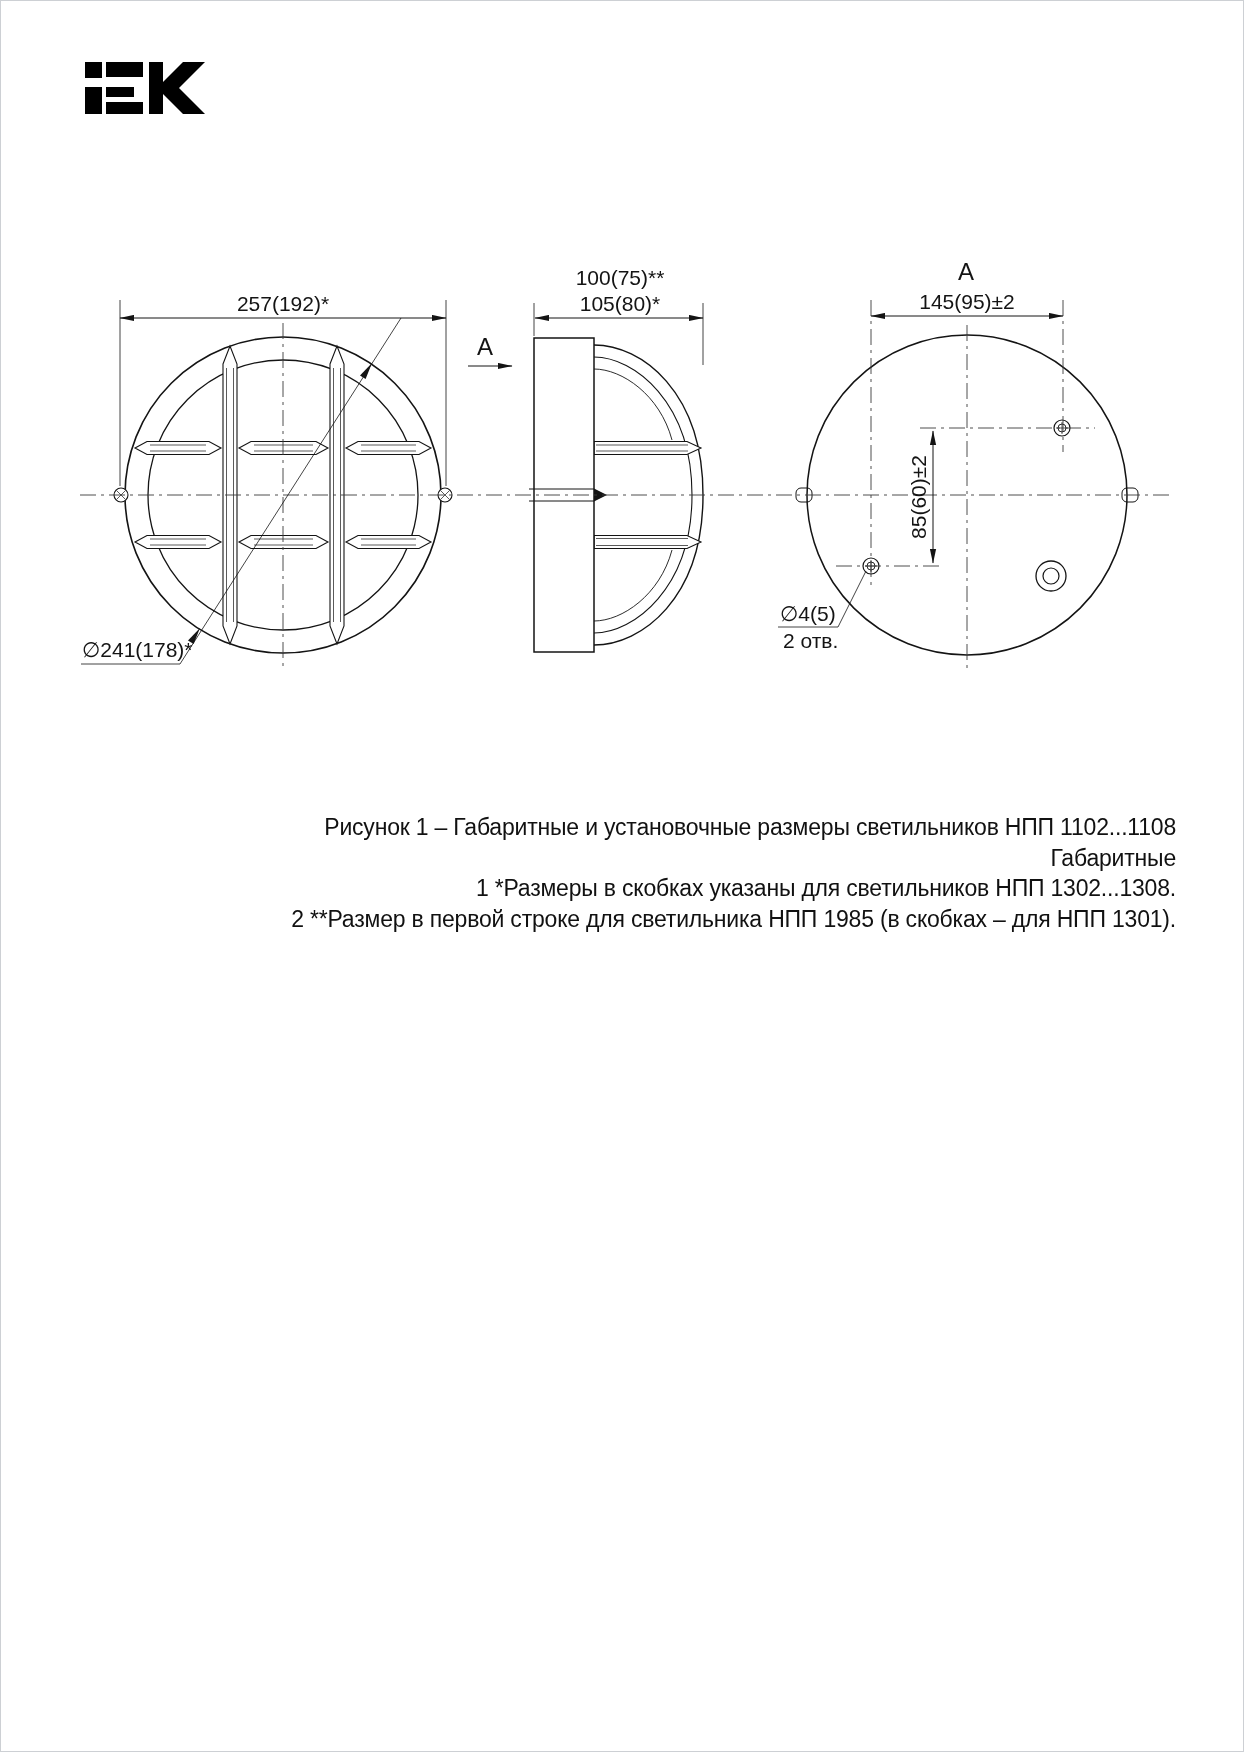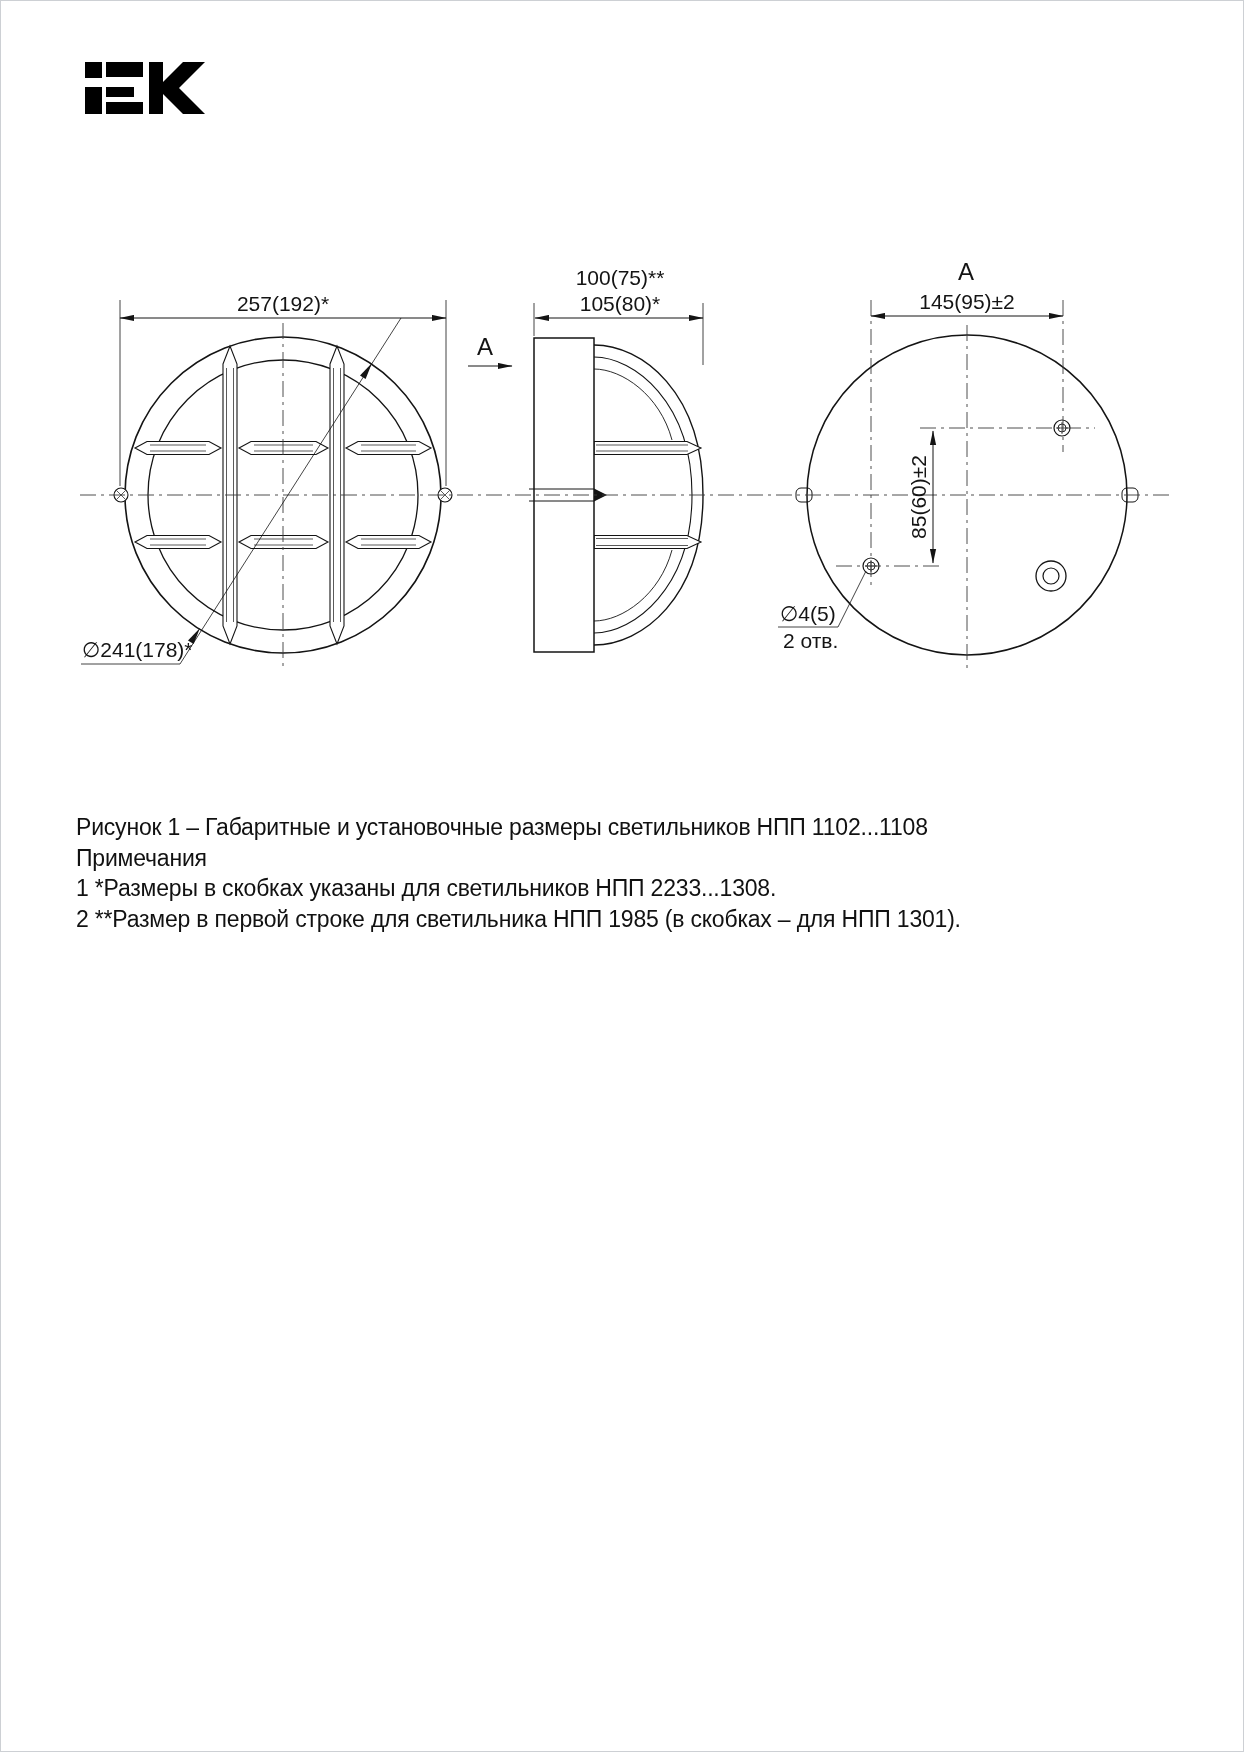--- a/index.html
+++ b/index.html
@@ -22,21 +22,21 @@
   .dim{fill:none;stroke:#141414;stroke-width:1;}
   .ext{fill:none;stroke:#141414;stroke-width:0.8;}
   .dim-arrow{marker-start:url(#ah);marker-end:url(#ah);}
   .dim-arrow-end{marker-end:url(#ah);}
   .dimtext{font-size:21px;}
   .viewtext{font-size:24px;}
   .captions{
     position:absolute;left:76px;top:812px;width:1100px;
     font-size:23px;line-height:30.5px;letter-spacing:-0.2px;
   }
-  .captions p{margin:0;padding:0;white-space:nowrap;}
+  .captions p{margin:0;padding:0;white-space:nowrap;text-align:right;}
 </style>
 </head>
 <body>
 
 <div class="page">
 
   <svg width="1244" height="980" viewBox="0 0 1244 980">
     <defs>
       <marker id="ah" viewBox="0 0 14 6" refX="13.5" refY="3" markerWidth="15" markerHeight="7" orient="auto-start-reverse" markerUnits="userSpaceOnUse">
         <path d="M0 0 L14 3 L0 6 Z" fill="#141414"></path>
@@ -196,18 +196,18 @@
 
       <line x1="838" y1="627" x2="866" y2="571" class="ext"></line>
       <line x1="778" y1="627" x2="838" y2="627" class="ext"></line>
       <text x="780" y="621" text-anchor="start" class="dimtext">∅4(5)</text>
       <text x="783" y="648" text-anchor="start" class="dimtext">2 отв.</text>
     </g>
   </svg>
 
   <div class="captions">
     <p>Рисунок 1 – Габаритные и установочные размеры светильников НПП 1102...1108</p>
-    <p>Примечания</p>
-    <p>1 *Размеры в скобках указаны для светильников НПП 2233...1308.</p>
+    <p>Габаритные</p>
+    <p>1 *Размеры в скобках указаны для светильников НПП 1302...1308.</p>
     <p>2 **Размер в первой строке для светильника НПП 1985 (в скобках – для НПП 1301).</p>
   </div>
 
 </div>
 
 </body></html>

